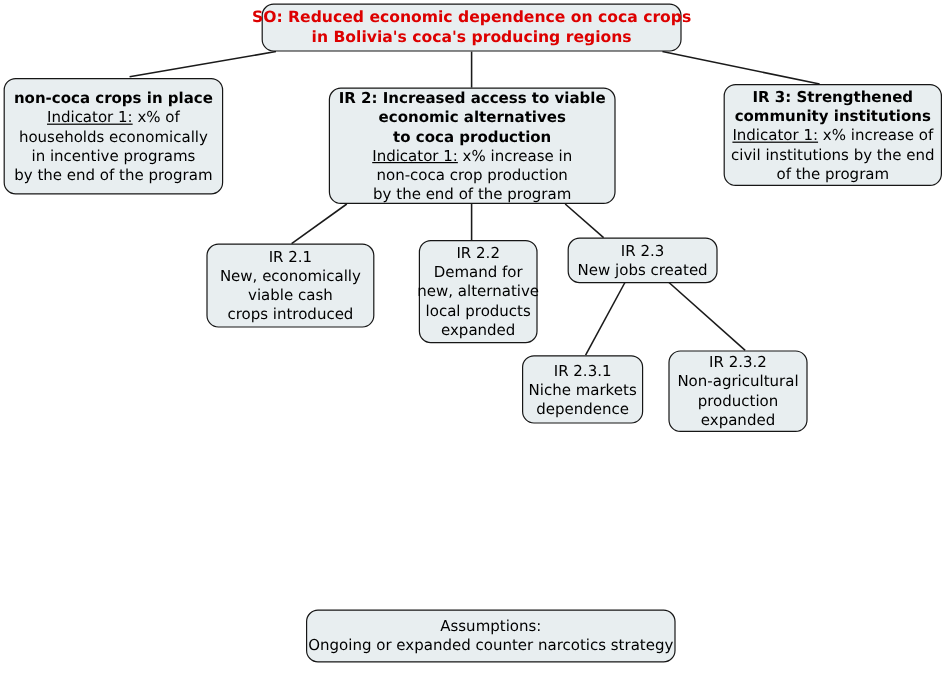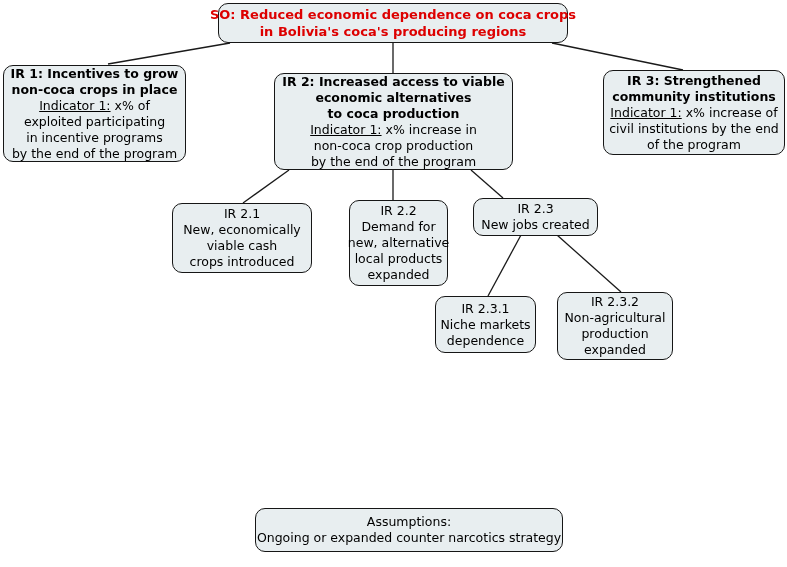--- a/index.html
+++ b/index.html
@@ -36,24 +36,23 @@
     <line x1="521" y1="235" x2="488" y2="296" stroke="#1a1a1a" stroke-width="1.3"></line>
     <line x1="557" y1="235" x2="621" y2="292" stroke="#1a1a1a" stroke-width="1.3"></line>
   </svg>
 
   <div class="box" id="so-box" style="left:218px; top:3px; width:350px; height:40px;">
     <div class="line">SO: Reduced economic dependence on coca crops</div>
     <div class="line">in Bolivia's coca's producing regions</div>
   </div>
 
   <div class="box" style="left:3px; top:65px; width:183px; height:97px;">
-    <div class="line bold">IR 1: Incentives to grow</div>
     <div class="line bold">non-coca crops in place</div>
     <div class="line"><span class="u">Indicator 1:</span><span> x% of</span></div>
-    <div class="line">exploited participating</div>
+    <div class="line">households economically</div>
     <div class="line">in incentive programs</div>
     <div class="line">by the end of the program</div>
   </div>
 
   <div class="box" style="left:274px; top:73px; width:239px; height:97px;">
     <div class="line bold">IR 2: Increased access to viable</div>
     <div class="line bold">economic alternatives</div>
     <div class="line bold">to coca production</div>
     <div class="line"><span class="u">Indicator 1:</span><span> x% increase in</span></div>
     <div class="line">non-coca crop production</div>

